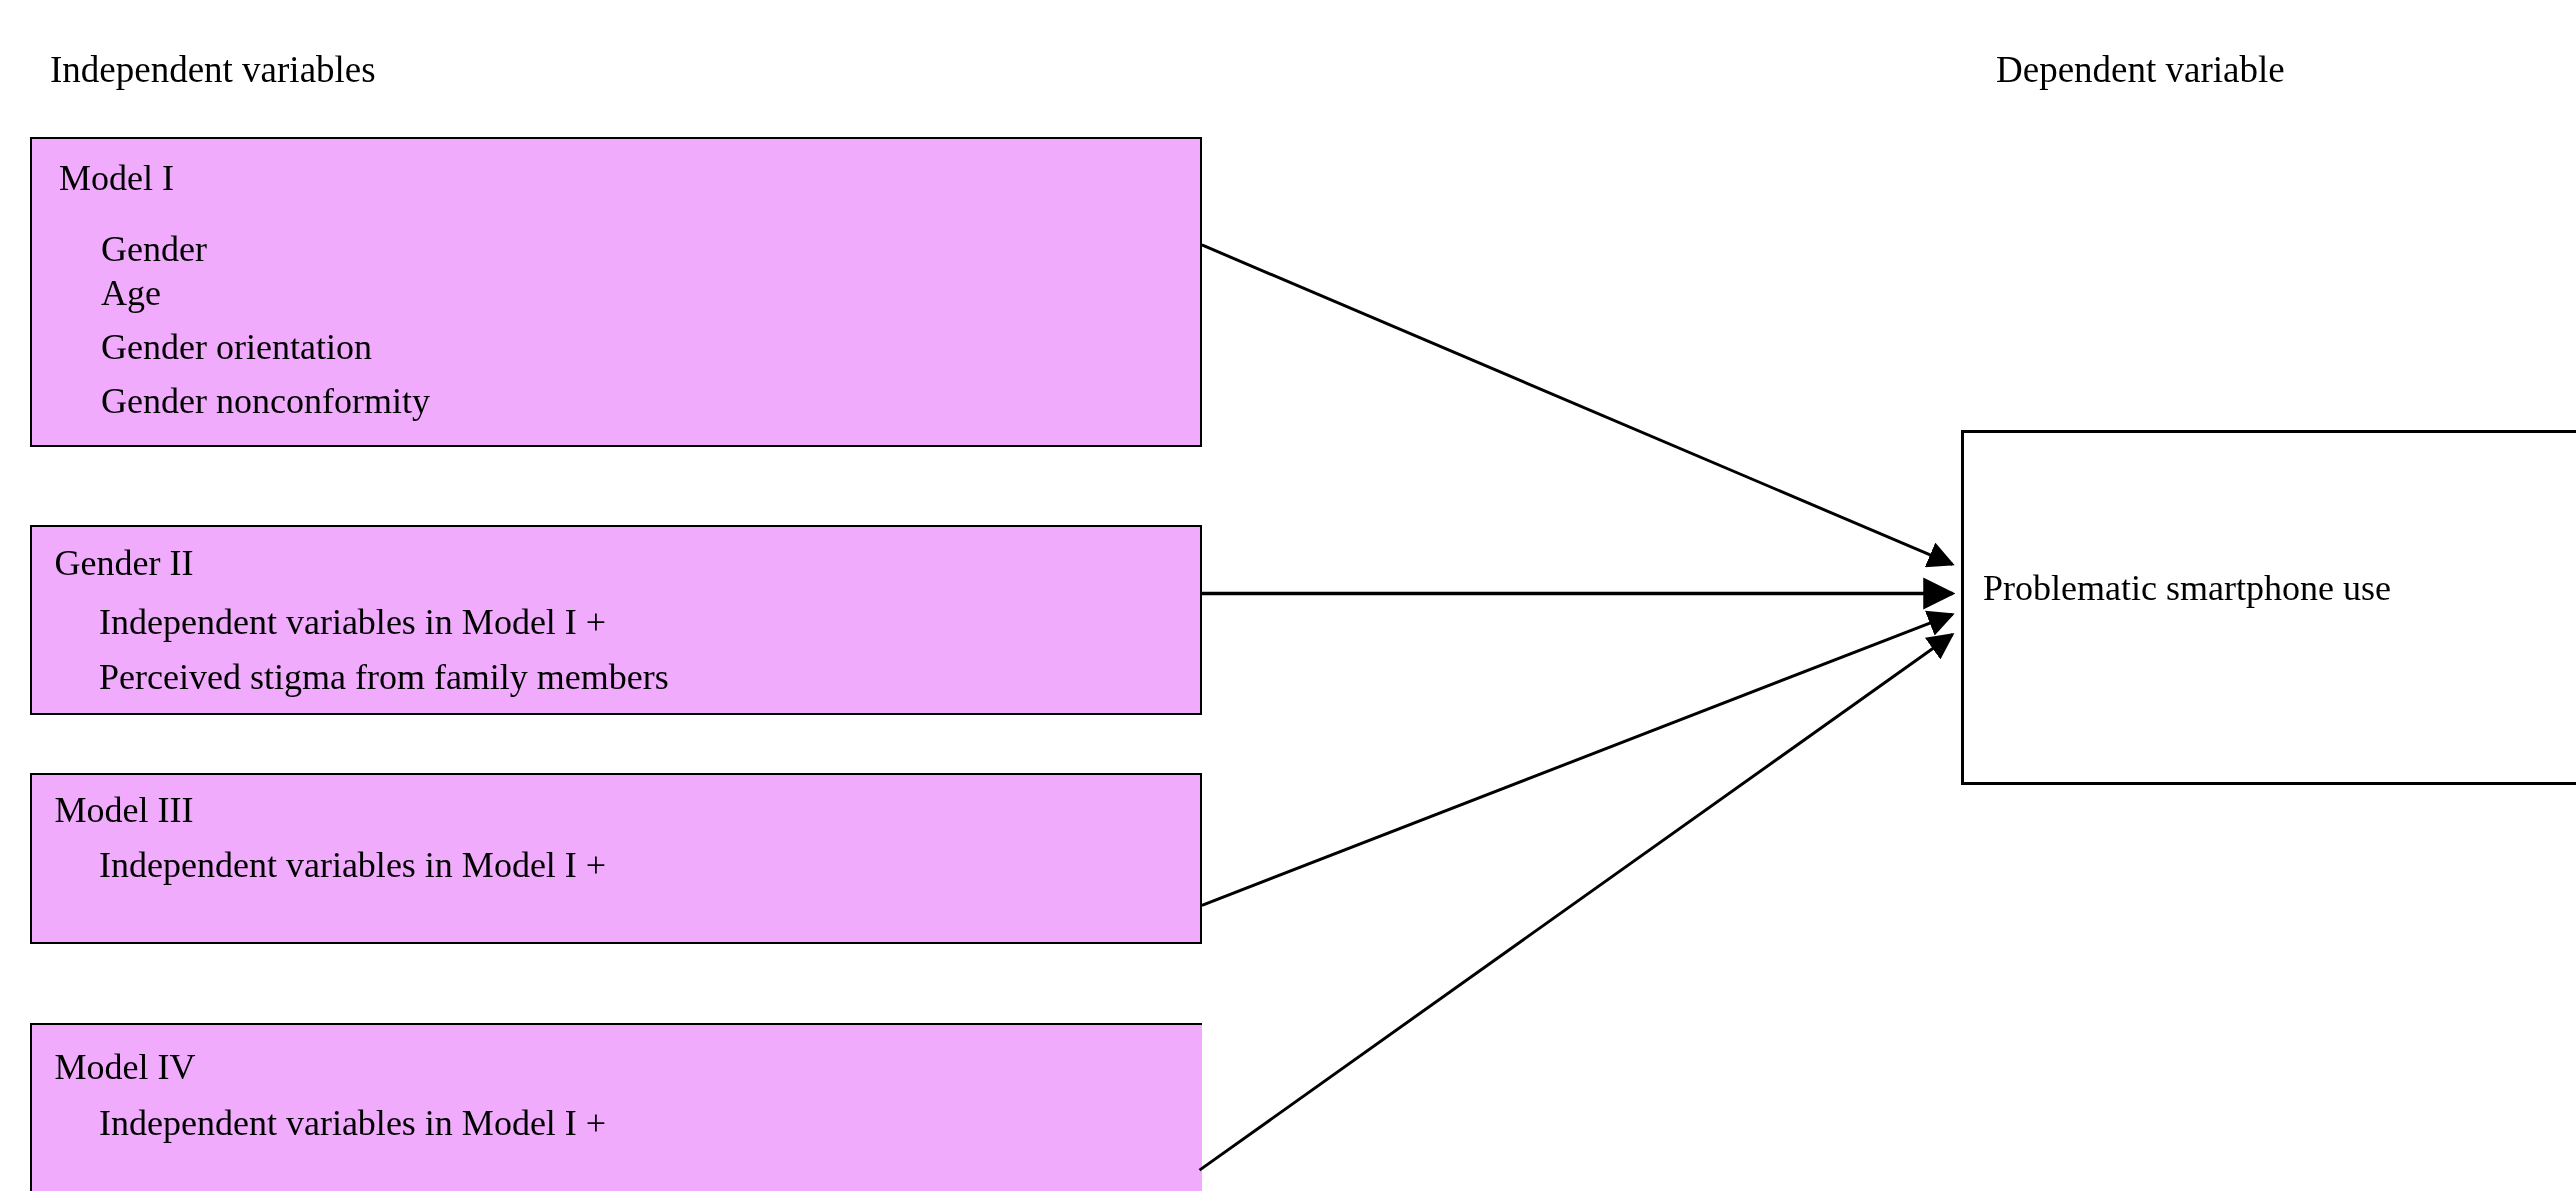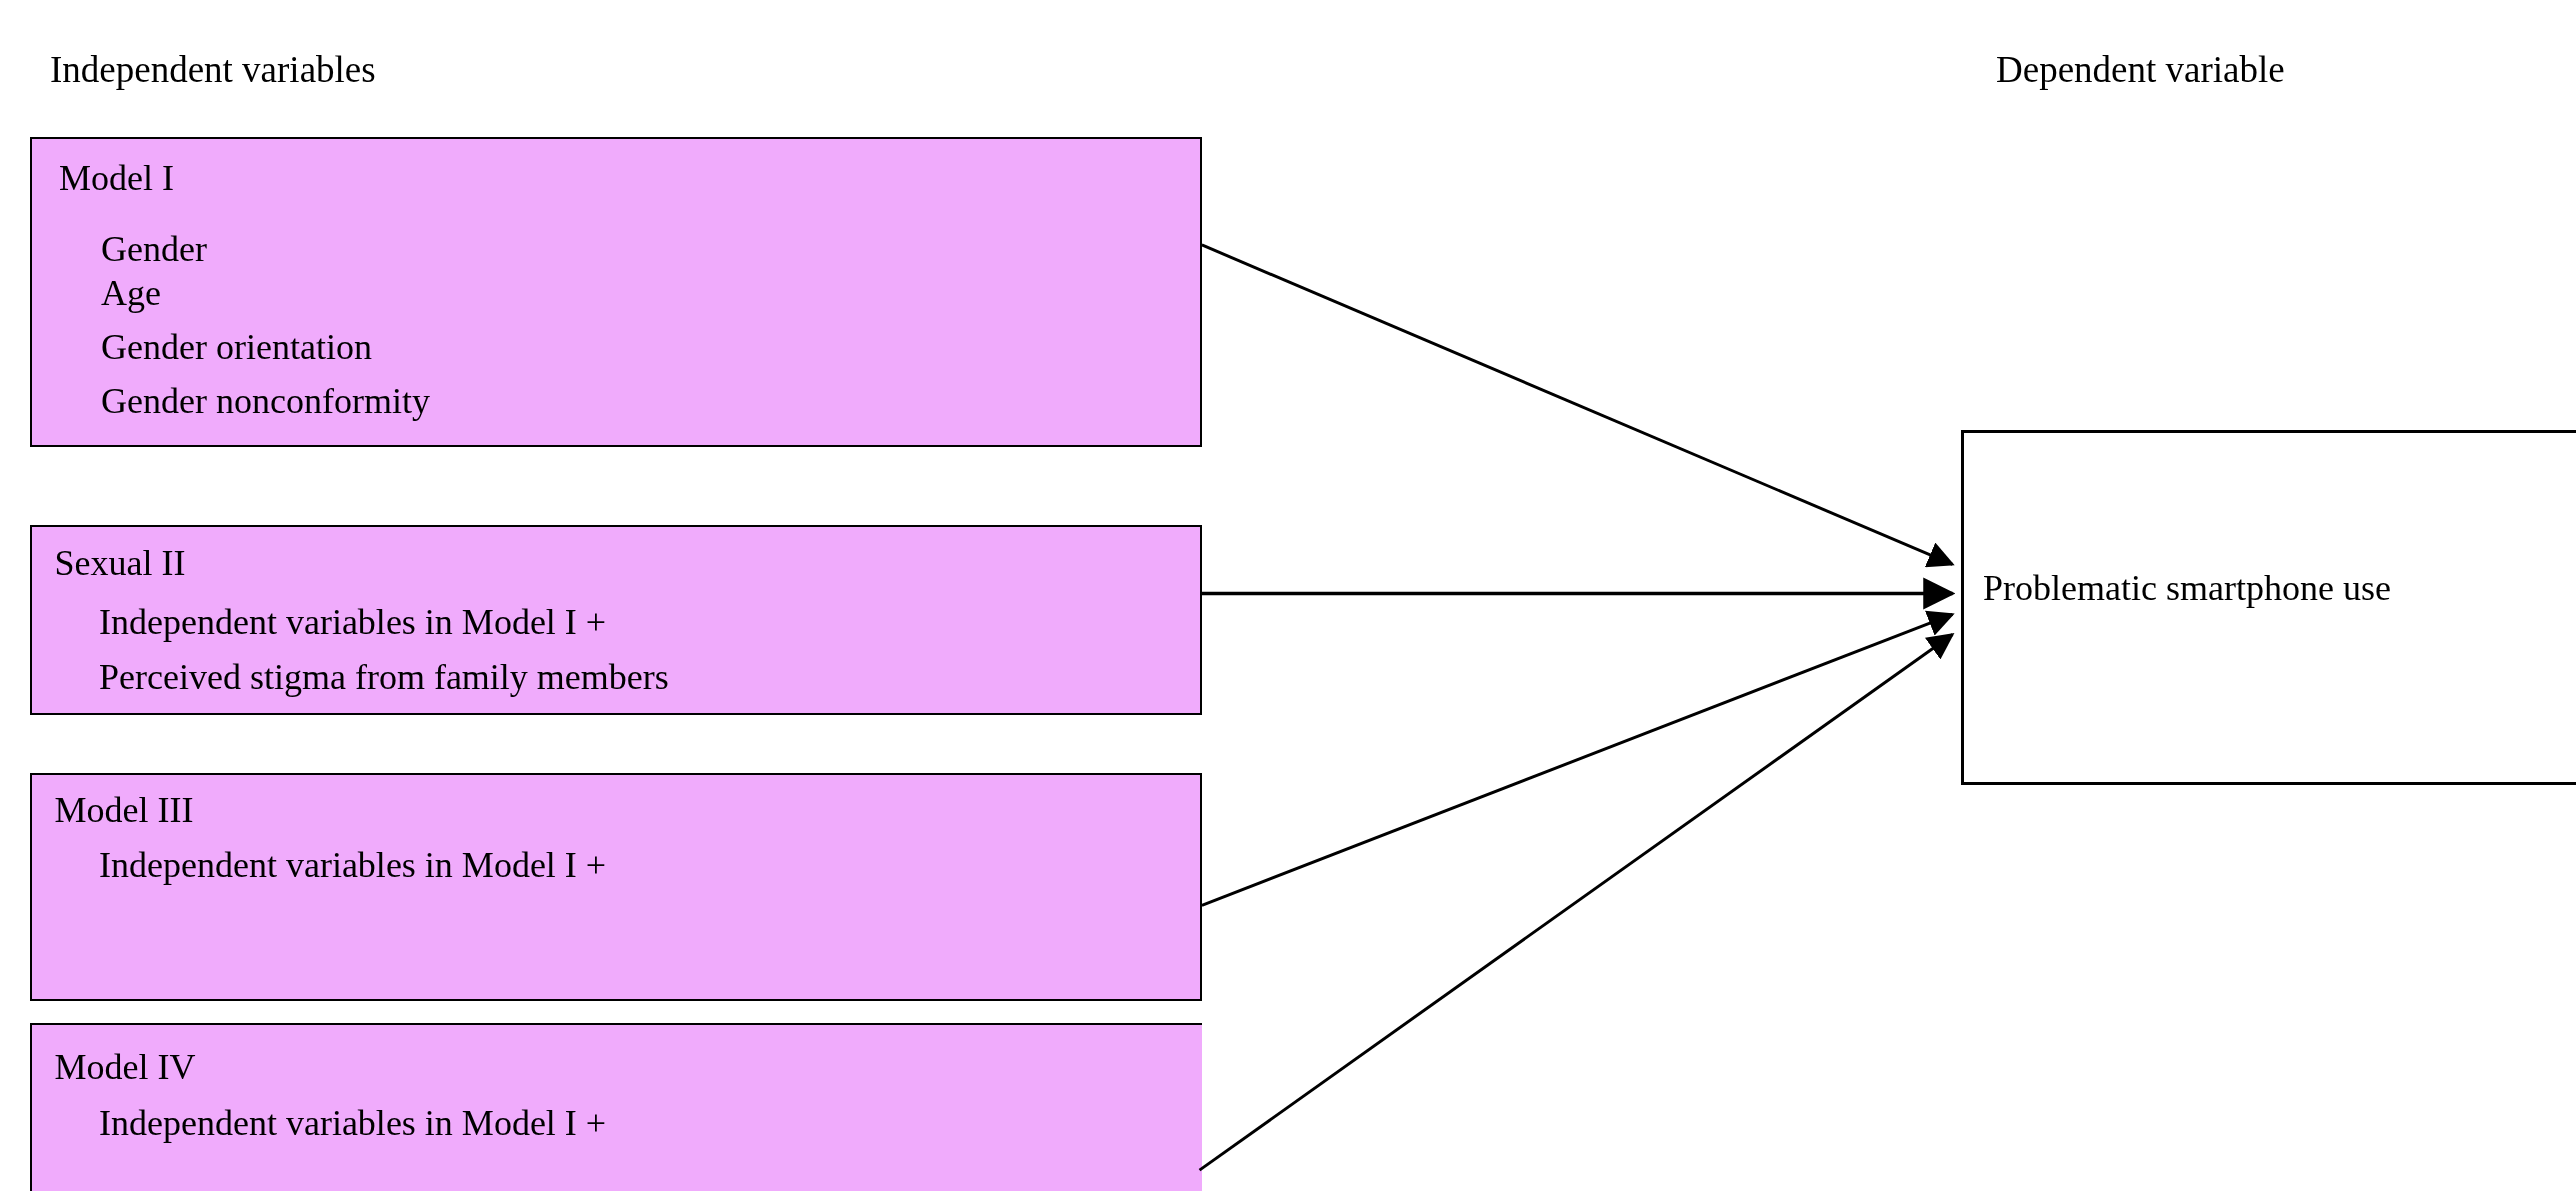--- a/index.html
+++ b/index.html
@@ -48,21 +48,21 @@
   .model-item {
     position: absolute;
     font-size: 36px;
     line-height: 1.0;
     white-space: nowrap;
   }
 
   
   #box-model-1 { left: 30px; top: 100px;  width: 1172px; height: 310px; }
   #box-model-2 { left: 30px; top: 488px;  width: 1172px; height: 190px; }
-  #box-model-3 { left: 30px; top: 736px; width: 1172px; height: 228px; }
+  #box-model-3 { left: 30px; top: 736px; width: 1172px; height: 171px; }
   #box-model-4 { left: 30px; top: 986px; width: 1172px; height: 196px; }
 
   
   #box-model-1 .model-title { left: 27px;  top: 21.4px;  }
   #box-model-1 .m1-i0 { left: 69px; top: 92px; text-align: center; }
   #box-model-1 .m1-i1 { left: 69px; top: 136px; }
   #box-model-1 .m1-i2 { left: 69px; top: 190px; }
   #box-model-1 .m1-i3 { left: 69px; top: 244px; }
 
   
@@ -121,21 +121,21 @@
 
   <div class="model-box" id="box-model-1">
     <div class="model-title">Model I</div>
     <div class="model-item m1-i0">Gender</div>
     <div class="model-item m1-i1">Age</div>
     <div class="model-item m1-i2">Gender orientation</div>
     <div class="model-item m1-i3">Gender nonconformity</div>
   </div>
 
   <div class="model-box" id="box-model-2">
-    <div class="model-title">Sexual II</div>
+    <div class="model-title">Gender II</div>
     <div class="model-item mi-0">Independent variables in Model I +</div>
     <div class="model-item mi-1">Perceived stigma from family members</div>
   </div>
 
   <div class="model-box" id="box-model-3">
     <div class="model-title">Model III</div>
     <div class="model-item mi-0">Independent variables in Model I +</div>
   </div>
 
   <div class="model-box no-right-border" id="box-model-4">

